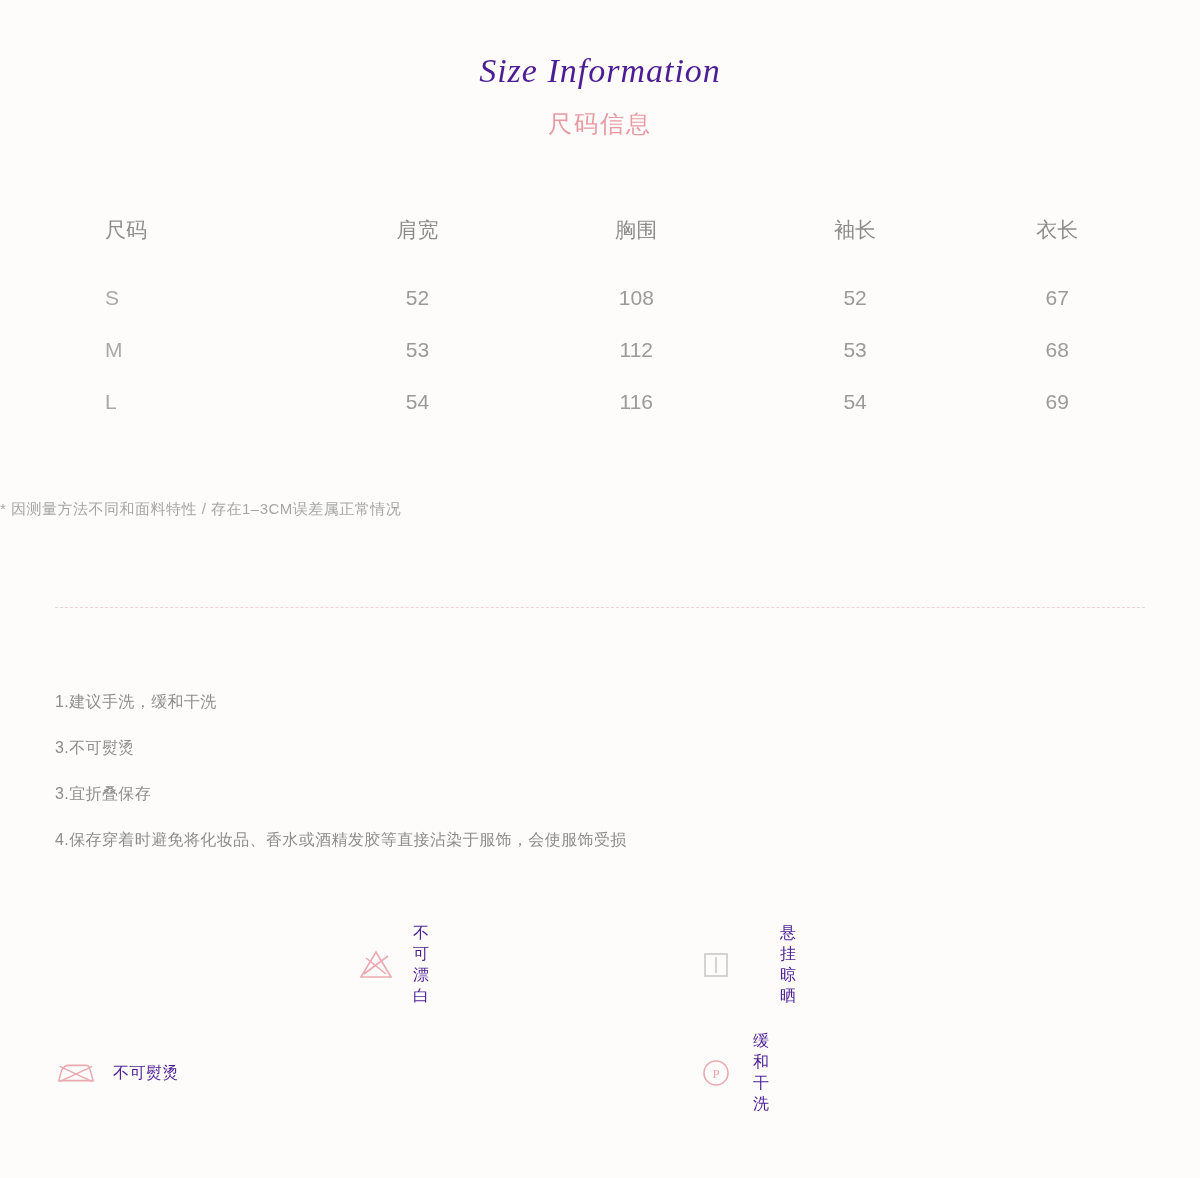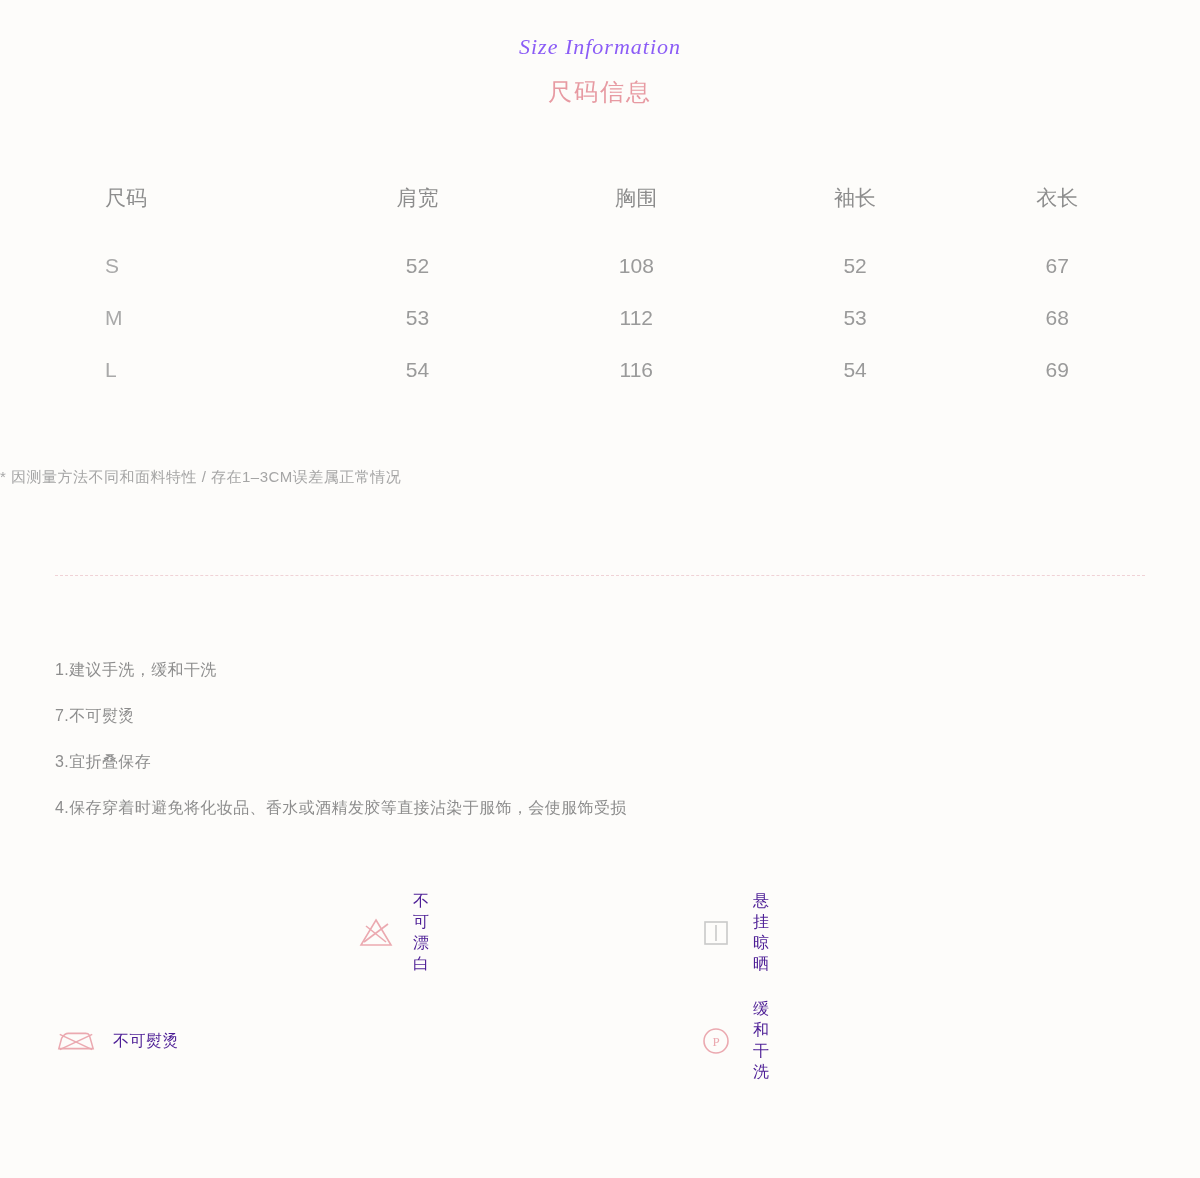--- a/index.html
+++ b/index.html
@@ -22,24 +22,24 @@
   }
 
   
   .header {
     text-align: center;
     padding-top: 34px;
   }
   .title-en {
     font-family: "Liberation Serif", serif;
     font-style: italic;
-    font-size: 22px;
+    font-size: 34px;
     letter-spacing: 1px;
-    color: #8b5cf6;
-    margin: 0;
+    color: #4c1d95;
+    margin: 18px;
     font-weight: 400;
   }
   .title-cn {
     font-size: 24px;
     color: #e79aa2;
     margin: 16px 0 0 0;
     font-weight: 400;
     letter-spacing: 2px;
   }
 
@@ -119,21 +119,21 @@
     display: flex;
     align-items: center;
     margin-bottom: 24px;
   }
   .icon-cell {
     display: flex;
     align-items: center;
   }
   .icon-cell.c1 { width: 340px; }
   .icon-cell.c2 { width: 340px; }
-  .icon-cell.c3 { width: 340px; }
+  .icon-cell.c3 { width: 340px; gap: 27px; }
   .icon-box {
     width: 42px;
     height: 34px;
     display: flex;
     align-items: center;
     justify-content: center;
     flex: none;
   }
   .icon-label {
     font-size: 16px;
@@ -187,21 +187,21 @@
       </tr>
     </tbody>
   </table>
 
   <div class="note">* 因测量方法不同和面料特性 / 存在1–3CM误差属正常情况</div>
 
   <div class="divider"></div>
 
   <div class="care">
     <div class="care-line">1.建议手洗，缓和干洗</div>
-    <div class="care-line">7.不可熨烫</div>
+    <div class="care-line">3.不可熨烫</div>
     <div class="care-line">3.宜折叠保存</div>
     <div class="care-line">4.保存穿着时避免将化妆品、香水或酒精发胶等直接沾染于服饰，会使服饰受损</div>
   </div>
 
   <div class="icon-grid">
 
     <div class="icon-row">
 
       <div class="icon-cell c2">
         <div class="icon-box shift">

